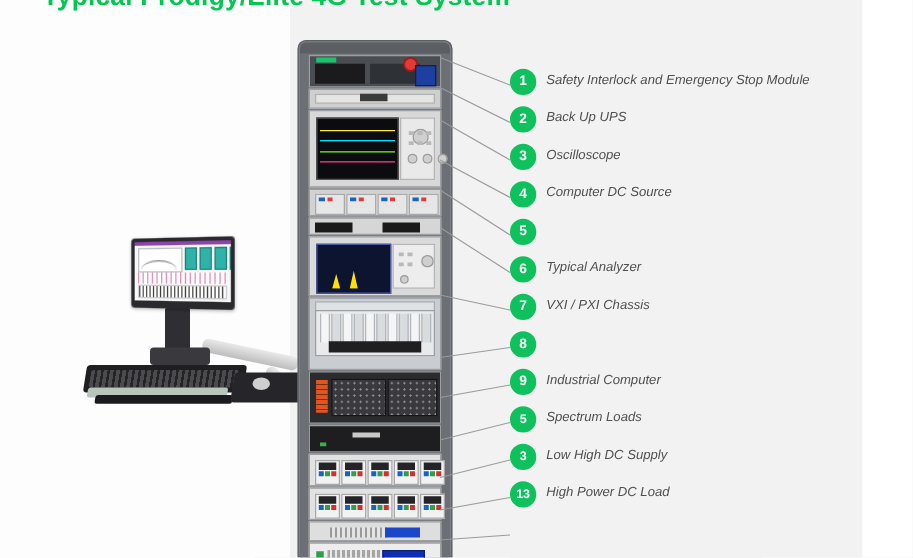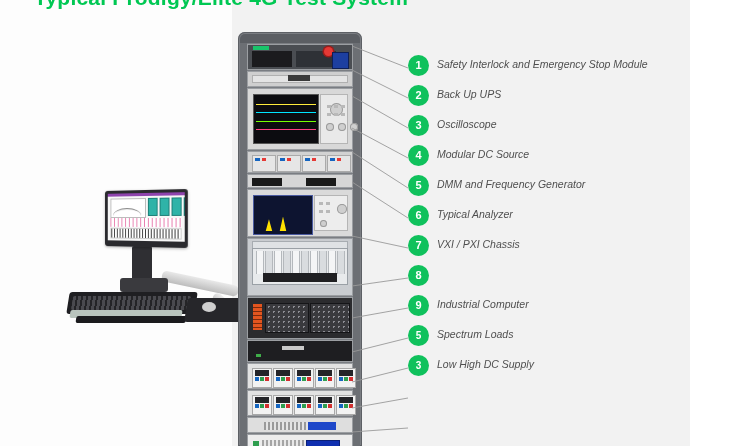--- a/index.html
+++ b/index.html
@@ -464,25 +464,24 @@
     <div class="legend-row">
       <div class="badge">2</div>
       <div class="legend-label">Back Up UPS</div>
     </div>
     <div class="legend-row">
       <div class="badge">3</div>
       <div class="legend-label">Oscilloscope</div>
     </div>
     <div class="legend-row">
       <div class="badge">4</div>
-      <div class="legend-label">Modular DC Source</div>
+      <div class="legend-label">Computer DC Source</div>
     </div>
     <div class="legend-row">
       <div class="badge">5</div>
-      <div class="legend-label">DMM and Frequency Generator</div>
     </div>
     <div class="legend-row">
       <div class="badge">6</div>
       <div class="legend-label">Typical Analyzer</div>
     </div>
     <div class="legend-row">
       <div class="badge">7</div>
       <div class="legend-label">VXI / PXI Chassis</div>
     </div>
     <div class="legend-row">
@@ -493,15 +492,19 @@
       <div class="legend-label">Industrial Computer</div>
     </div>
     <div class="legend-row">
       <div class="badge wide">5</div>
       <div class="legend-label">Spectrum Loads</div>
     </div>
     <div class="legend-row">
       <div class="badge wide">3</div>
       <div class="legend-label">Low High DC Supply</div>
     </div>
+    <div class="legend-row">
+      <div class="badge wide">13</div>
+      <div class="legend-label">High Power DC Load</div>
+    </div>
   </div>
 
 </div>
 
 </body></html>

